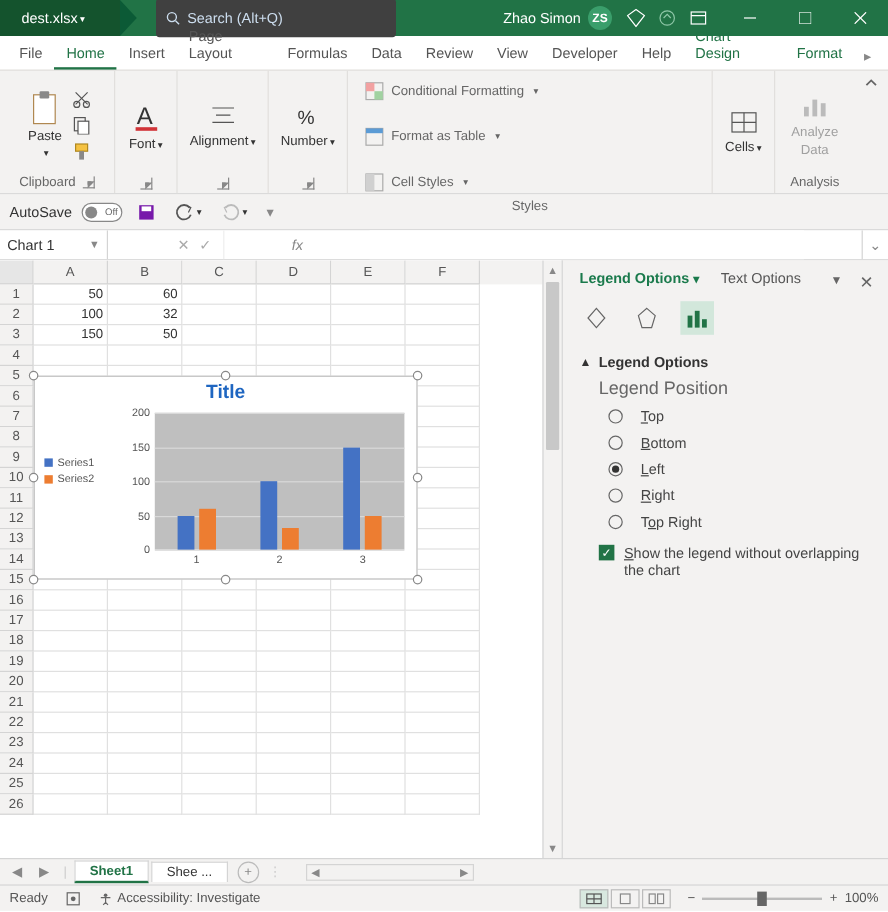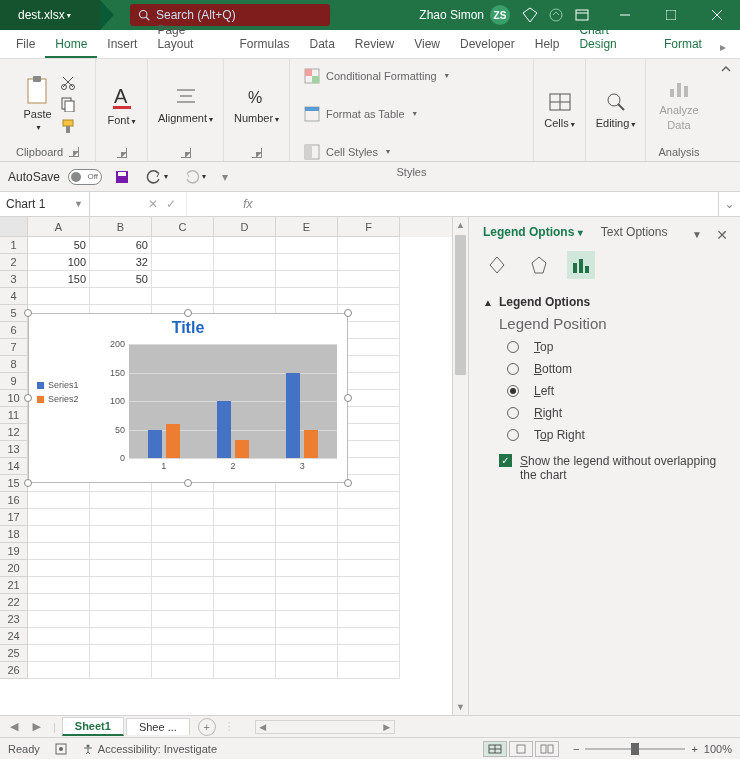--- a/index.html
+++ b/index.html
@@ -2,21 +2,21 @@
 <html><head>
 <meta charset="utf-8">
 <style>
 * { box-sizing: border-box; margin: 0; padding: 0; font-family: 'Segoe UI', Tahoma, sans-serif; }
 body { width: 740px; height: 760px; background: #fff; font-size: 12px; color: #333; overflow: hidden; }
 
 
 .titlebar { height: 30px; background: #217346; display: flex; align-items: center; color: #fff; }
 .titlebar .fname { padding: 0 18px; font-size: 12px; background: #14532d; height: 100%; display: flex; align-items: center; min-width: 100px; position: relative; }
 .titlebar .fname::after { content:""; position:absolute; right:-14px; top:0; border-top:15px solid transparent; border-bottom:15px solid transparent; border-left:14px solid #0b5a36;}
-.titlebar .search { flex: 0 0 200px; height: 22px; background: #7f1d1d; margin-left: 30px; border-radius: 3px; display:flex; align-items:center; padding:0 8px; color:#cde; font-size:12px;}
+.titlebar .search { flex: 0 0 200px; height: 32px; background: #404040; margin-left: 30px; border-radius: 3px; display:flex; align-items:center; padding:0 8px; color:#cde; font-size:12px;}
 .titlebar .search svg{margin-right:6px;}
 .titlebar .spacer { flex: 1; }
 .titlebar .user { display:flex; align-items:center; gap:6px; font-size:12px; }
 .titlebar .user .av { width:20px; height:20px; border-radius:50%; background:#3a9e6b; display:flex; align-items:center; justify-content:center; font-size:10px; font-weight:bold;}
 .titlebar .winbtn { width:46px; height:30px; display:flex; align-items:center; justify-content:center; color:#fff; }
 .titlebar .icons { display:flex; align-items:center; gap:10px; padding:0 12px;}
 
 
 .ribtabs { height: 28px; background: #fff; display:flex; align-items:flex-end; padding:0 6px; border-bottom:0; font-size:12px; gap:0;}
 .ribtabs .tab { padding: 6px 10px 5px; color:#555; cursor:default; border-bottom:2px solid transparent;}
@@ -309,32 +309,20 @@
             <rect x="2" y="4" width="20" height="16" fill="none" stroke="#555"></rect>
             <line x1="2" y1="12" x2="22" y2="12" stroke="#555"></line>
             <line x1="12" y1="4" x2="12" y2="20" stroke="#555"></line>
           </svg>
       <span><span>Cells</span><span class="dd">▾</span></span>
     </div>
       </div>
     <div class="glabel"></div>
   </div>
 
-  <div class="group" style="width:60px;">
-    <div class="gbody">
-        <div class="bigbtn">
-      <svg width="24" height="24">
-            <circle cx="10" cy="10" r="6" fill="none" stroke="#555"></circle>
-            <line x1="14" y1="14" x2="20" y2="20" stroke="#555" stroke-width="2"></line>
-          </svg>
-      <span><span>Editing</span><span class="dd">▾</span></span>
-    </div>
-      </div>
-    <div class="glabel"></div>
-  </div>
 
   <div class="group" style="width:66px;border-right:none;">
     <div class="gbody">
         <div class="bigbtn dis">
       <svg width="24" height="24">
             <rect x="3" y="12" width="4" height="8" fill="#bbb"></rect>
             <rect x="10" y="6" width="4" height="14" fill="#bbb"></rect>
             <rect x="17" y="9" width="4" height="11" fill="#bbb"></rect>
           </svg>
       <span>Analyze</span>

